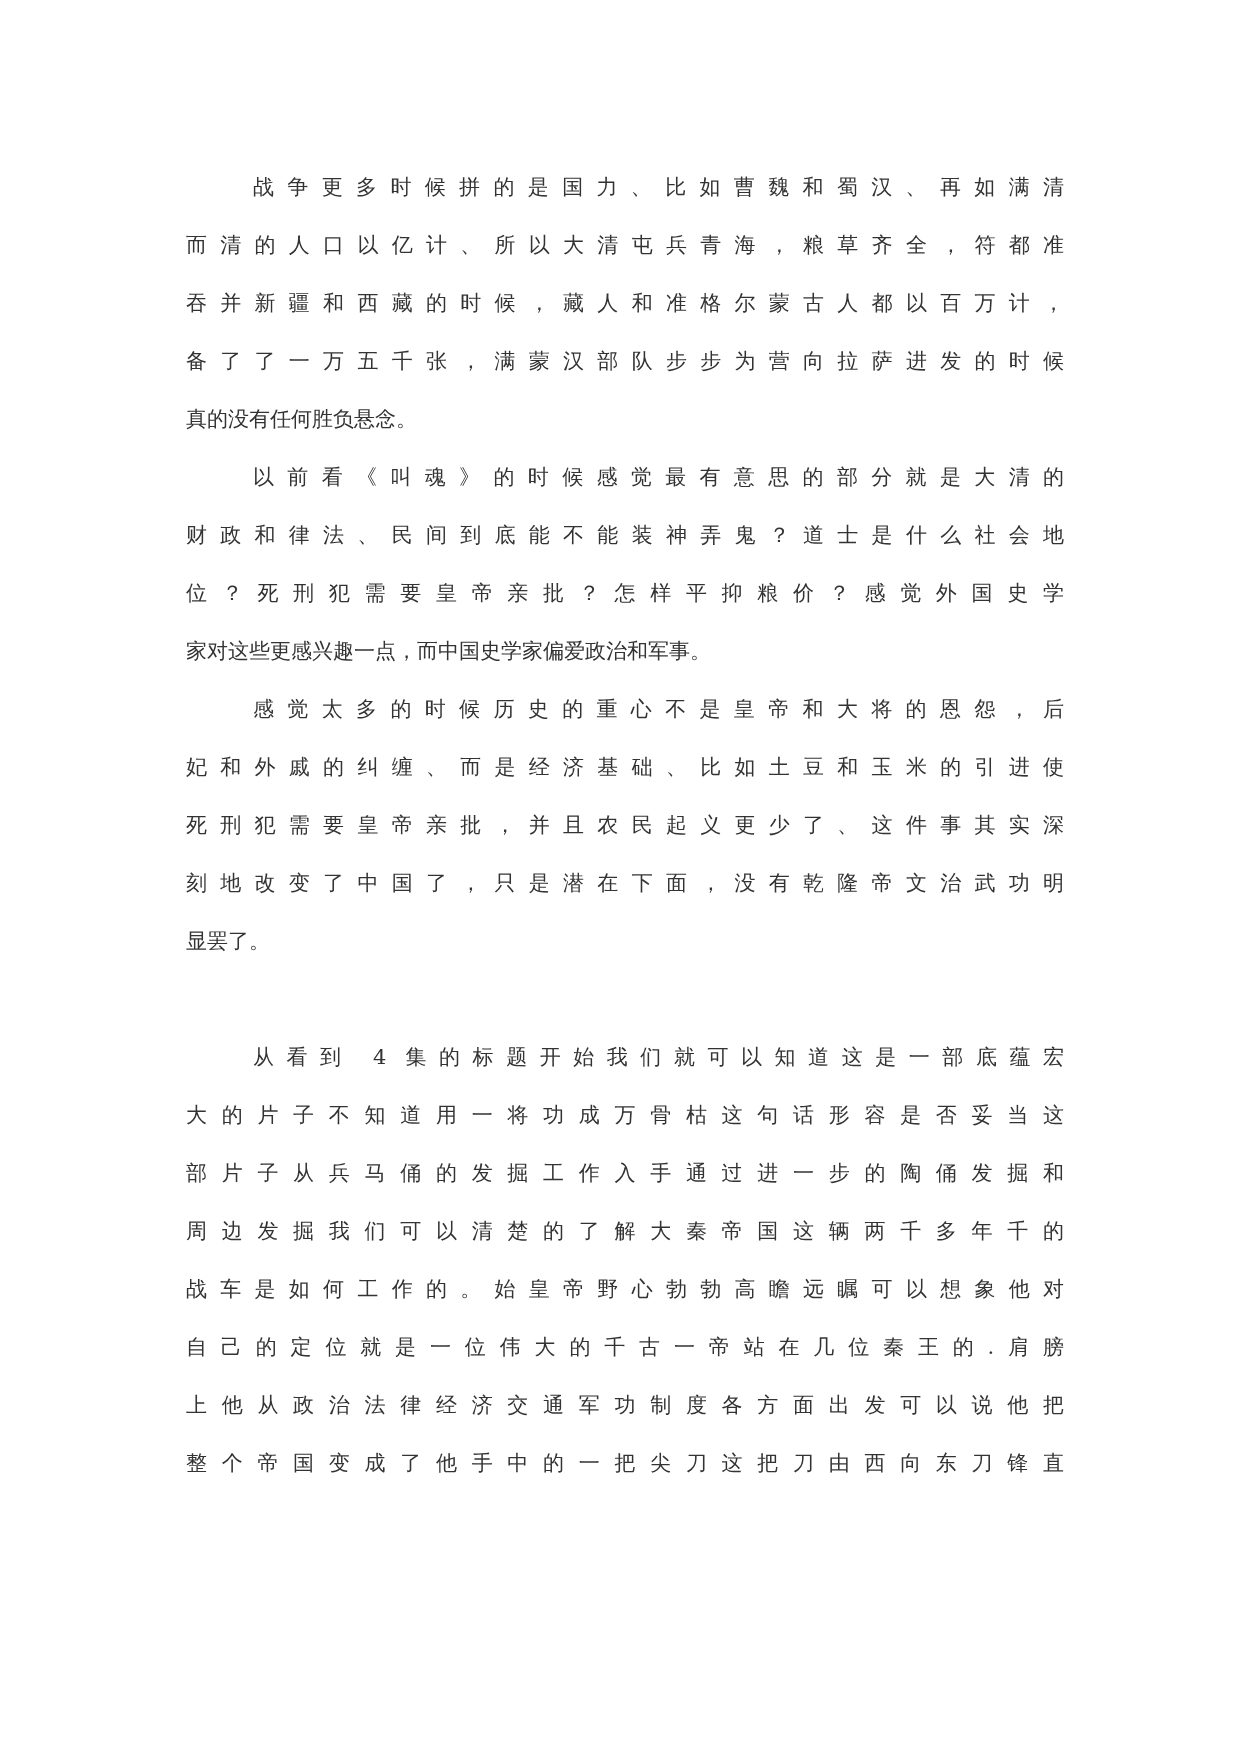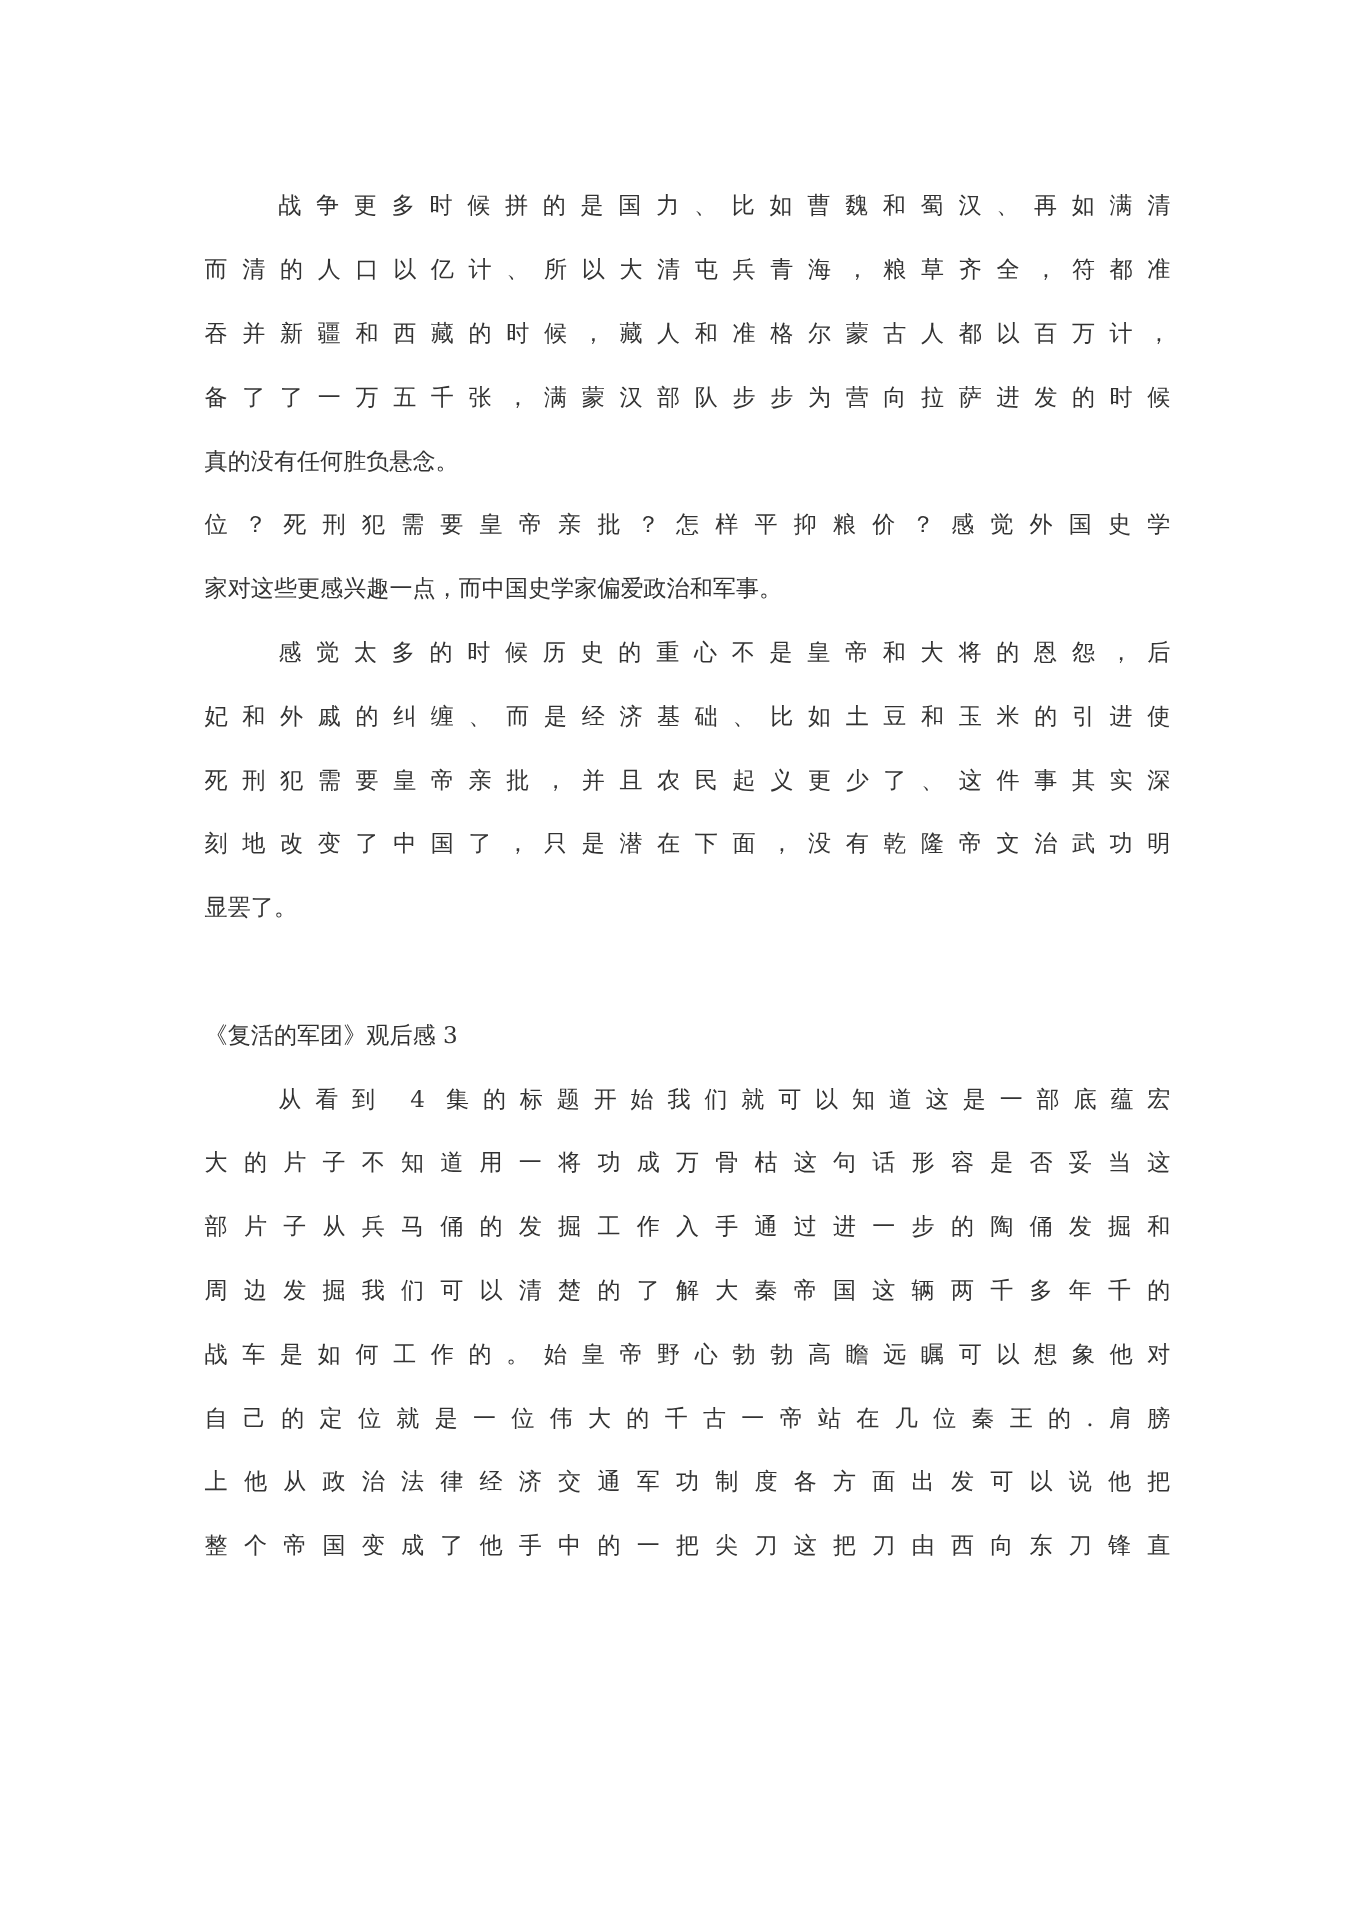--- a/index.html
+++ b/index.html
@@ -52,32 +52,33 @@
 
 <div class="page" style="color: rgb(51, 51, 51);">
     <div class="paragraph">
       <div class="doc-line first">战争更多时候拼的是国力、比如曹魏和蜀汉、再如满清</div>
       <div class="doc-line">而清的人口以亿计、所以大清屯兵青海，粮草齐全，符都准</div>
       <div class="doc-line">吞并新疆和西藏的时候，藏人和准格尔蒙古人都以百万计，</div>
       <div class="doc-line">备了了一万五千张，满蒙汉部队步步为营向拉萨进发的时候</div>
       <div class="doc-line last">真的没有任何胜负悬念。</div>
     </div>
     <div class="paragraph">
+      <div class="doc-line first">以前看《叫魂》的时候感觉最有意思的部分就是大清的</div>
+      <div class="doc-line">财政和律法、民间到底能不能装神弄鬼？道士是什么社会地</div>
       <div class="doc-line">位？死刑犯需要皇帝亲批？怎样平抑粮价？感觉外国史学</div>
       <div class="doc-line last">家对这些更感兴趣一点，而中国史学家偏爱政治和军事。</div>
     </div>
     <div class="paragraph">
       <div class="doc-line first">感觉太多的时候历史的重心不是皇帝和大将的恩怨，后</div>
       <div class="doc-line">妃和外戚的纠缠、而是经济基础、比如土豆和玉米的引进使</div>
       <div class="doc-line">死刑犯需要皇帝亲批，并且农民起义更少了、这件事其实深</div>
       <div class="doc-line">刻地改变了中国了，只是潜在下面，没有乾隆帝文治武功明</div>
       <div class="doc-line last">显罢了。</div>
     </div>
     <div class="doc-line spacer"></div>
-    <div class="doc-line heading">《复活的军团》观后感 3</div>
     <div class="paragraph">
       <div class="doc-line first">从看到 4 集的标题开始我们就可以知道这是一部底蕴宏</div>
       <div class="doc-line">大的片子不知道用一将功成万骨枯这句话形容是否妥当这</div>
       <div class="doc-line">部片子从兵马俑的发掘工作入手通过进一步的陶俑发掘和</div>
       <div class="doc-line">周边发掘我们可以清楚的了解大秦帝国这辆两千多年千的</div>
       <div class="doc-line">战车是如何工作的。始皇帝野心勃勃高瞻远瞩可以想象他对</div>
       <div class="doc-line">自己的定位就是一位伟大的千古一帝站在几位秦王的.肩膀</div>
       <div class="doc-line">上他从政治法律经济交通军功制度各方面出发可以说他把</div>
       <div class="doc-line">整个帝国变成了他手中的一把尖刀这把刀由西向东刀锋直</div>
     </div>

